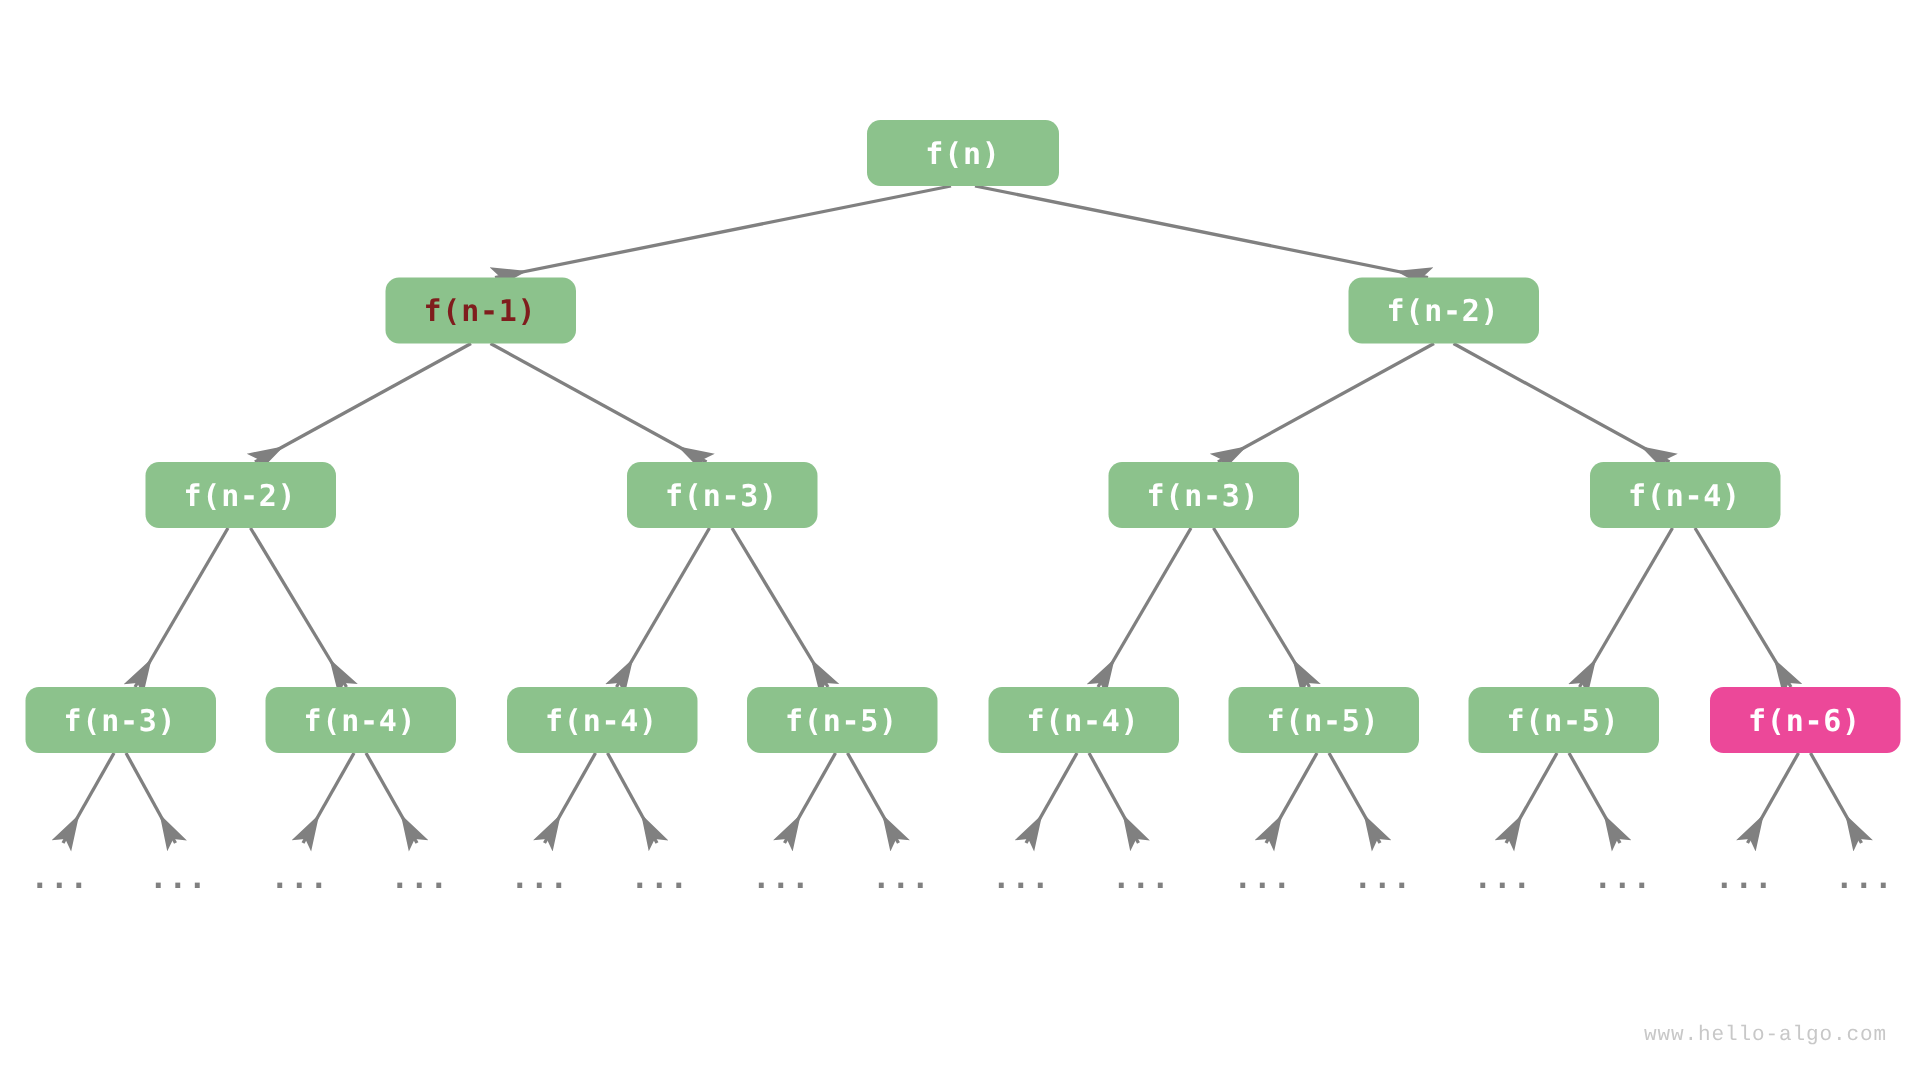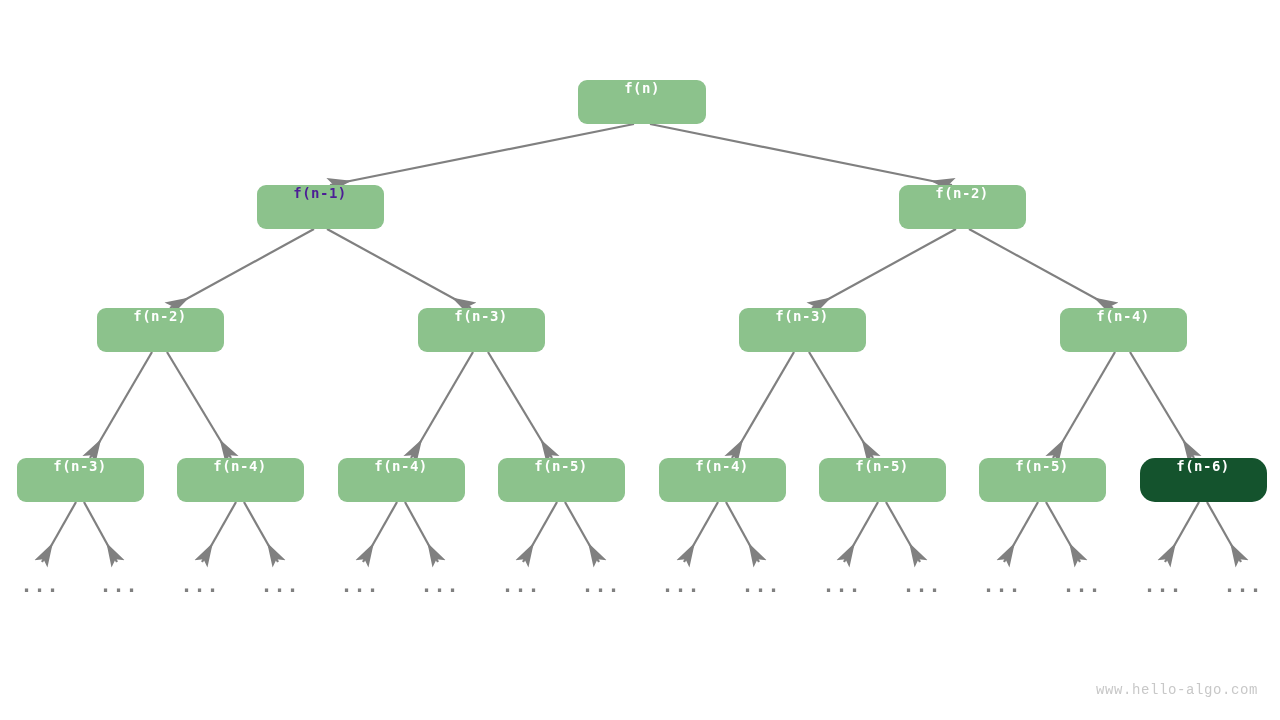--- a/index.html
+++ b/index.html
@@ -27,24 +27,24 @@
     height: 720px;
     pointer-events: none;
   }
   .node {
     position: absolute;
     box-sizing: border-box;
     background: #8cc28c;
     border-radius: 9px;
     color: #ffffff;
     display: flex;
-    align-items: flex-start;
+    align-items: center;
     justify-content: center;
     font-family: "DejaVu Sans Mono", "Liberation Mono", monospace;
-    font-size: 14px;
+    font-size: 20px;
     font-weight: bold;
     letter-spacing: 0.5px;
     white-space: nowrap;
     z-index: 2;
   }
   .ellipsis {
     position: absolute;
     color: #808080;
     font-family: "DejaVu Sans Mono", "Liberation Mono", monospace;
     font-size: 20px;
@@ -108,21 +108,21 @@
         <line x1="1046" y1="502" x2="1080" y2="562" stroke="#808080" stroke-width="2.2" stroke-linecap="butt" marker-end="url(#arrowhead)"></line>
         <line x1="1199" y1="502" x2="1165" y2="562" stroke="#808080" stroke-width="2.2" stroke-linecap="butt" marker-end="url(#arrowhead)"></line>
         <line x1="1207" y1="502" x2="1241" y2="562" stroke="#808080" stroke-width="2.2" stroke-linecap="butt" marker-end="url(#arrowhead)"></line>
       </g>
   </svg>
 
   <div id="nodes-group">
       <div class="node" style="left: 578px; top: 80px; width: 128px; height: 44px; background: rgb(140, 194, 140); color: rgb(255, 255, 255);">
         <span>f(n)</span>
       </div>
-      <div class="node" style="left: 256.5px; top: 185px; width: 127px; height: 44px; background: rgb(140, 194, 140); color: #4c1d95;">
+      <div class="node" style="left: 256.5px; top: 185px; width: 127px; height: 44px; background: rgb(140, 194, 140); color: #7f1d1d;">
         <span>f(n-1)</span>
       </div>
       <div class="node" style="left: 898.5px; top: 185px; width: 127px; height: 44px; background: rgb(140, 194, 140); color: rgb(255, 255, 255);">
         <span>f(n-2)</span>
       </div>
       <div class="node" style="left: 96.5px; top: 308px; width: 127px; height: 44px; background: rgb(140, 194, 140); color: rgb(255, 255, 255);">
         <span>f(n-2)</span>
       </div>
       <div class="node" style="left: 417.5px; top: 308px; width: 127px; height: 44px; background: rgb(140, 194, 140); color: rgb(255, 255, 255);">
         <span>f(n-3)</span>
@@ -147,21 +147,21 @@
       </div>
       <div class="node" style="left: 658.5px; top: 458px; width: 127px; height: 44px; background: rgb(140, 194, 140); color: rgb(255, 255, 255);">
         <span>f(n-4)</span>
       </div>
       <div class="node" style="left: 818.5px; top: 458px; width: 127px; height: 44px; background: rgb(140, 194, 140); color: rgb(255, 255, 255);">
         <span>f(n-5)</span>
       </div>
       <div class="node" style="left: 978.5px; top: 458px; width: 127px; height: 44px; background: rgb(140, 194, 140); color: rgb(255, 255, 255);">
         <span>f(n-5)</span>
       </div>
-      <div class="node" style="left: 1139.5px; top: 458px; width: 127px; height: 44px; background: #14532d; color: rgb(255, 255, 255); border-radius: 15px;">
+      <div class="node" style="left: 1139.5px; top: 458px; width: 127px; height: 44px; background: #ec4899; color: rgb(255, 255, 255);">
         <span>f(n-6)</span>
       </div>
     </div>
   <div id="ellipsis-group">
       <div class="ellipsis" style="left: 40px; top: 585px; color: rgb(128, 128, 128);">...</div>
       <div class="ellipsis" style="left: 119px; top: 585px; color: rgb(128, 128, 128);">...</div>
       <div class="ellipsis" style="left: 200px; top: 585px; color: rgb(128, 128, 128);">...</div>
       <div class="ellipsis" style="left: 280px; top: 585px; color: rgb(128, 128, 128);">...</div>
       <div class="ellipsis" style="left: 360px; top: 585px; color: rgb(128, 128, 128);">...</div>
       <div class="ellipsis" style="left: 440px; top: 585px; color: rgb(128, 128, 128);">...</div>

